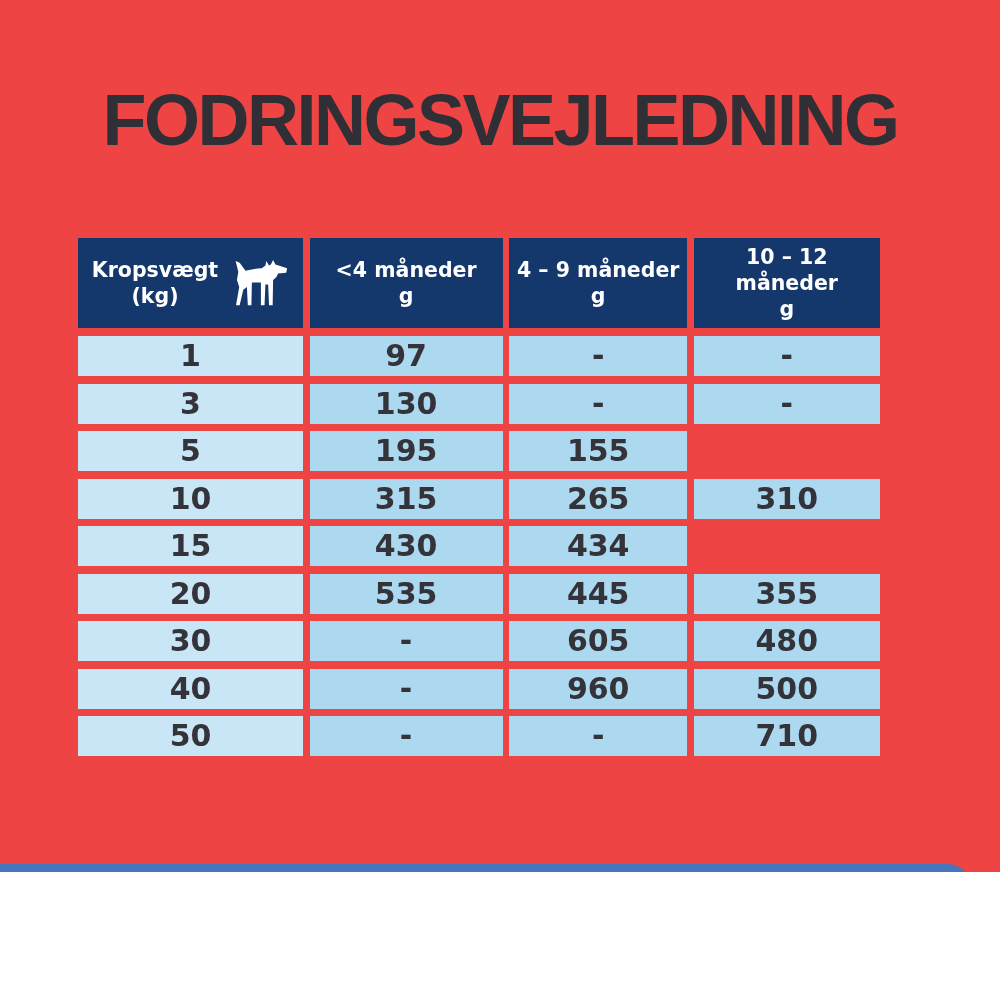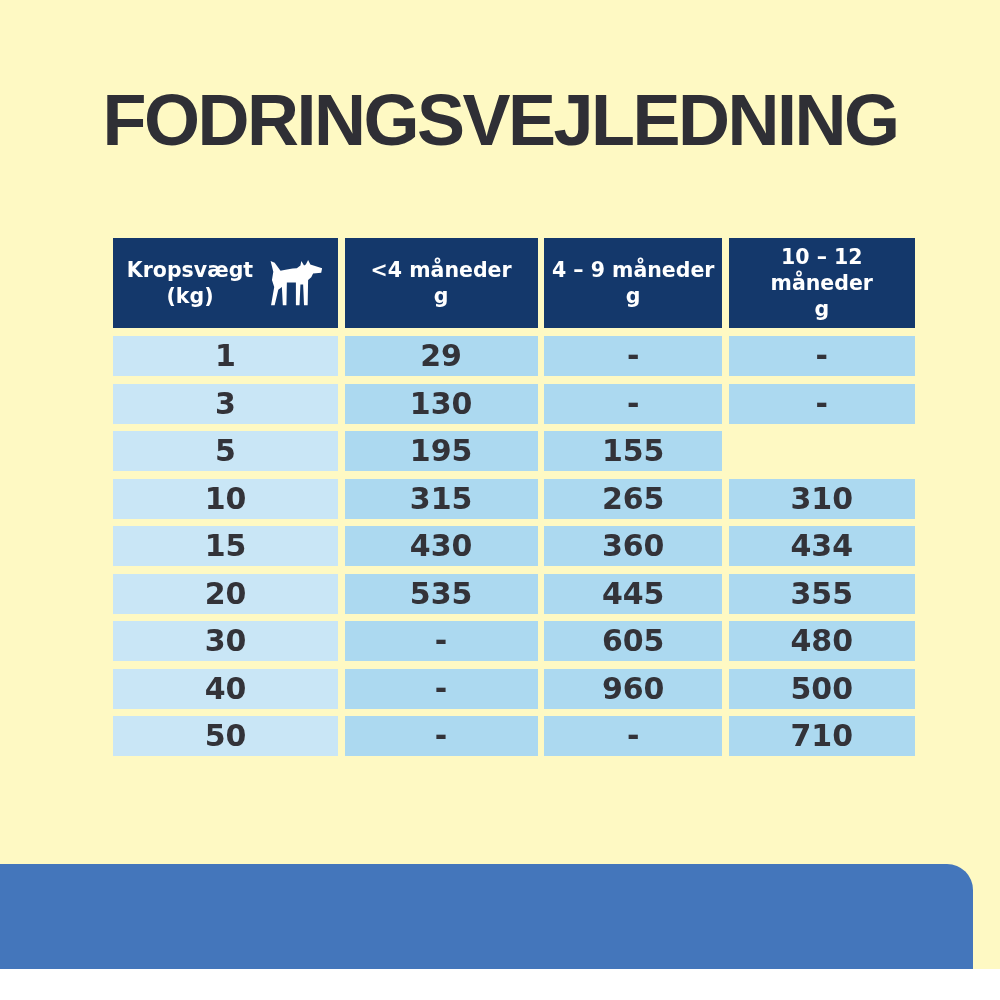--- a/index.html
+++ b/index.html
@@ -8,40 +8,40 @@
     --value-col-bg:#ACD9F0;
     --band-bg:#4476BB;
     --title-text:#2F2F35;
     --cell-text:#333339;
     --header-text:#FFFFFF;
   }
   *{margin:0;padding:0;box-sizing:border-box;}
   html,body{background:#ffffff;}
   .page{
     position:relative;
-    width:1000px;height:969px;
-    background:#fef9c3;
+    width:1000px;height:872px;
+    background:#ef4444;
     overflow:hidden;
     font-family:"DejaVu Sans","Liberation Sans",sans-serif;
   }
   .title{
     position:absolute;
     top:84px;left:0;width:1000px;
     text-align:center;
     font-family:"Liberation Sans","DejaVu Sans",sans-serif;
     font-size:72px;
     font-weight:800;
     letter-spacing:-2.5px;
     line-height:72px;
     color:var(--title-text);
     white-space:nowrap;
   }
   .table{
     position:absolute;
-    left:113px;top:238px;
+    left:78px;top:238px;
     width:802px;
   }
   .thead,.row{
     display:grid;
     grid-template-columns:225px 193px 178px 186px;
     column-gap:6.6px;
   }
   .th{
     background:var(--header-bg);
     color:var(--header-text);
@@ -140,21 +140,21 @@
       <div class="th">
         <span>10 – 12 måneder</span>
         <span>g</span>
       </div>
 
     </div>
 
     <div class="tbody">
   <div class="row">
     <div class="td td-weight">1</div>
-    <div class="td">29</div>
+    <div class="td">97</div>
     <div class="td">-</div>
     <div class="td">-</div>
   </div>
 
   <div class="row">
     <div class="td td-weight">3</div>
     <div class="td">130</div>
     <div class="td">-</div>
     <div class="td">-</div>
   </div>
@@ -168,21 +168,20 @@
   <div class="row">
     <div class="td td-weight">10</div>
     <div class="td">315</div>
     <div class="td">265</div>
     <div class="td">310</div>
   </div>
 
   <div class="row">
     <div class="td td-weight">15</div>
     <div class="td">430</div>
-    <div class="td">360</div>
     <div class="td">434</div>
   </div>
 
   <div class="row">
     <div class="td td-weight">20</div>
     <div class="td">535</div>
     <div class="td">445</div>
     <div class="td">355</div>
   </div>
 

